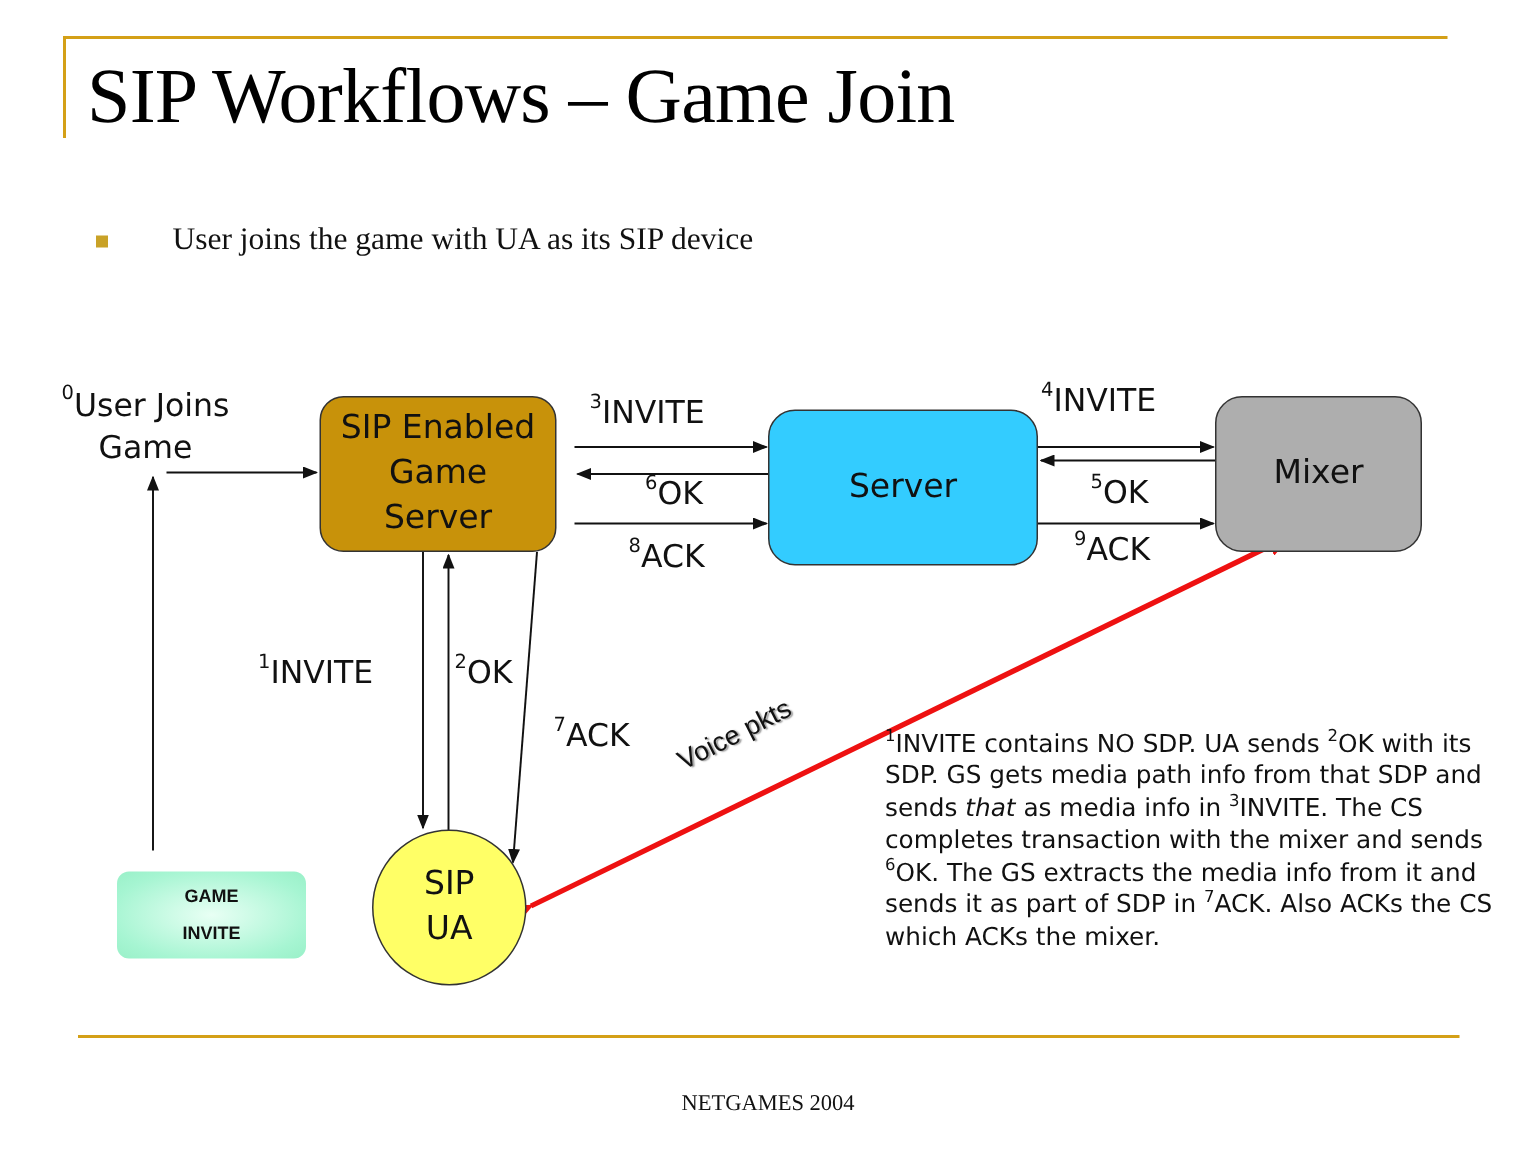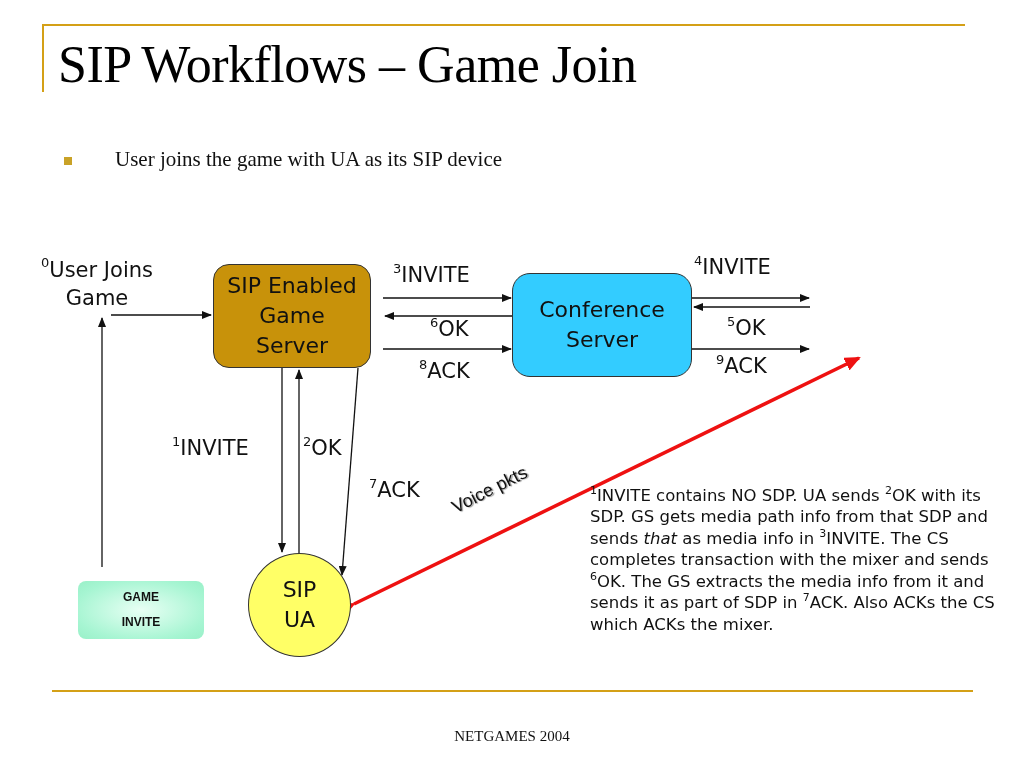--- a/index.html
+++ b/index.html
@@ -74,25 +74,27 @@
   <div class="box gs">
     <div>
       <div>SIP Enabled</div>
       <div>Game</div>
       <div>Server</div>
     </div>
   </div>
 
   <div class="box cs">
     <div>
-      <div>Conference</div>
       <div>Server</div>
     </div>
   </div>
 
+  <div class="box mx">
+    <div>Mixer</div>
+  </div>
 
   <div class="box ua">
     <div>
       <div>SIP</div>
       <div>UA</div>
     </div>
   </div>
 
   <div class="gc">
     <div>GAME</div>

